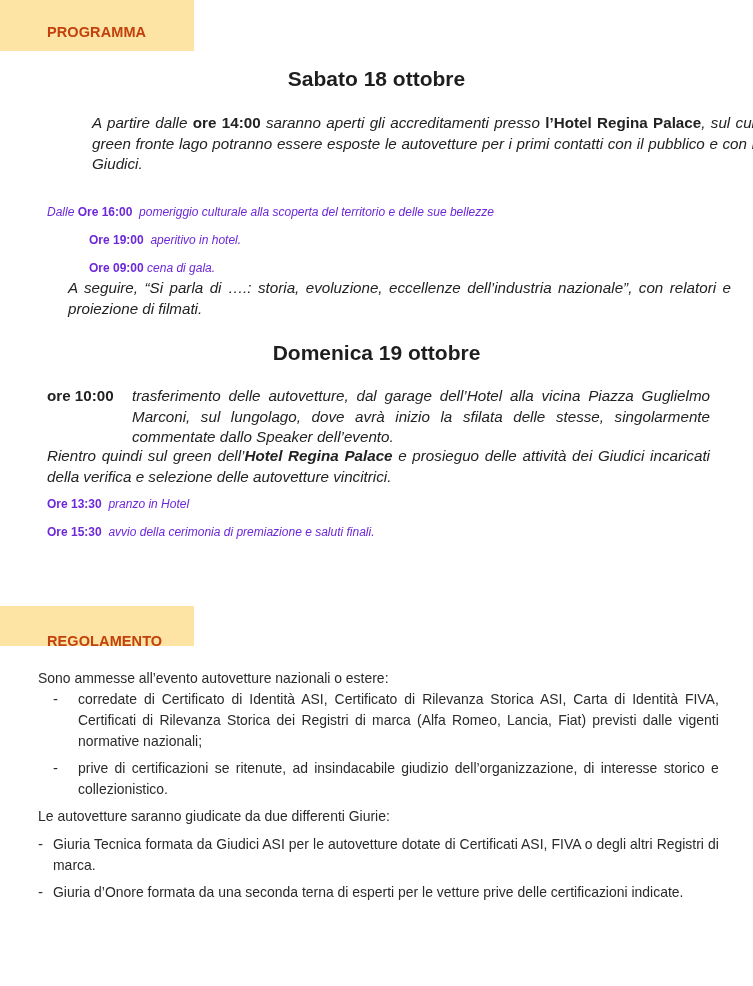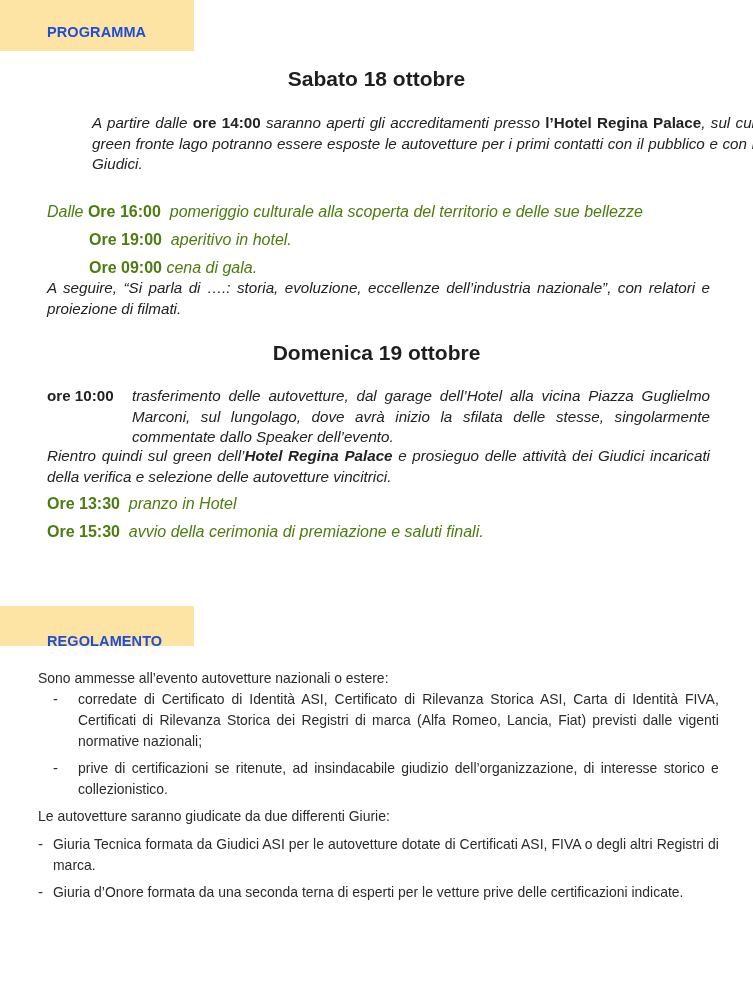--- a/index.html
+++ b/index.html
@@ -1,27 +1,27 @@
 <!DOCTYPE html>
 <html><head>
 <meta charset="utf-8">
 <style>
   html, body { margin: 0; padding: 0; background: #ffffff; }
   body { width: 753px; height: 986px; position: relative; overflow: hidden; color: #1e1e1e; font-family: "Liberation Sans", sans-serif; }
   .hdr-box { position: absolute; left: 0; background: #fde3a4; width: 194px; }
-  .hdr-box span { position: absolute; left: 47px; font-weight: bold; font-size: 14.5px; color: #1d4ed8; letter-spacing: 0.1px; }
+  .hdr-box span { position: absolute; left: 47px; font-weight: bold; font-size: 14.5px; color: #c2410c; letter-spacing: 0.1px; }
   #hdr-prog { top: 0; height: 51px; }
   #hdr-prog span { top: 24px; }
   #hdr-reg { top: 606px; height: 40px; }
   #hdr-reg span { top: 27px; }
   .day { position: absolute; left: 0; width: 753px; text-align: center; font-weight: bold; font-size: 21px; color: #1e1e1e; }
   .p { position: absolute; left: 47px; width: 663px; font-size: 15.2px; line-height: 20.5px; font-style: italic; color: #222; text-align: justify; }
   .p b { font-style: normal; }
   .p b.i { font-style: italic; }
-  .row { position: absolute; font-size: 16px; line-height: 20.5px; color: #4d7c0f; }
+  .row { position: absolute; font-size: 12px; line-height: 20.5px; color: #6d28d9; }
   .row b { font-style: normal; }
   .row i { font-style: italic; }
   .sched { position: absolute; left: 47px; width: 663px; font-size: 15.2px; line-height: 20.5px; color: #222; }
   .sched .t { position: absolute; left: 0; top: 0; font-weight: bold; }
   .sched .d { position: absolute; left: 85px; top: 0; width: 578px; font-style: italic; text-align: justify; }
   .reg { position: absolute; font-family: "Liberation Sans", sans-serif; font-size: 15px; line-height: 21px; color: #2a2a2a; transform: scaleX(0.93); transform-origin: left top; }
   .reg-item { position: absolute; font-size: 15px; line-height: 21px; color: #2a2a2a; }
   .dash { position: absolute; }
   .reg-text { position: absolute; text-align: justify; transform: scaleX(0.93); transform-origin: left top; }
 </style>
@@ -40,21 +40,21 @@
 
 <div class="row" style="top:202px; left:47px;">
   <i>Dalle </i><b>Ore 16:00</b>&nbsp; <i>pomeriggio culturale alla scoperta del territorio e delle sue bellezze</i>
 </div>
 <div class="row" style="top:230px; left:89px;">
   <b>Ore 19:00</b>&nbsp; <i>aperitivo in hotel.</i>
 </div>
 <div class="row" style="top:258px; left:89px;">
   <b>Ore 09:00</b> <i>cena di gala.</i>
 </div>
-<div class="p" style="top:278px;">A seguire, “Si parla di ….: storia, evoluzione, eccellenze dell’industria nazionale”, con relatori e proiezione di filmati.</div>
+<div class="p" style="top:278px;margin-left:21px;">A seguire, “Si parla di ….: storia, evoluzione, eccellenze dell’industria nazionale”, con relatori e proiezione di filmati.</div>
 
 <div class="day" style="top:341px;">Domenica 19 ottobre</div>
 
 <div class="sched" style="top:386px;">
   <span class="t">ore 10:00</span>
   <span class="d">trasferimento delle autovetture, dal garage dell’Hotel alla vicina Piazza Guglielmo Marconi, sul lungolago, dove avrà inizio la sfilata delle stesse, singolarmente commentate dallo Speaker dell’evento.</span>
 </div>
 
 <div class="p" style="top:446px;">
   <span>Rientro quindi sul green dell’</span><b class="i">Hotel Regina Palace</b><span> e prosieguo delle attività dei Giudici incaricati della verifica e selezione delle autovetture vincitrici.</span>

